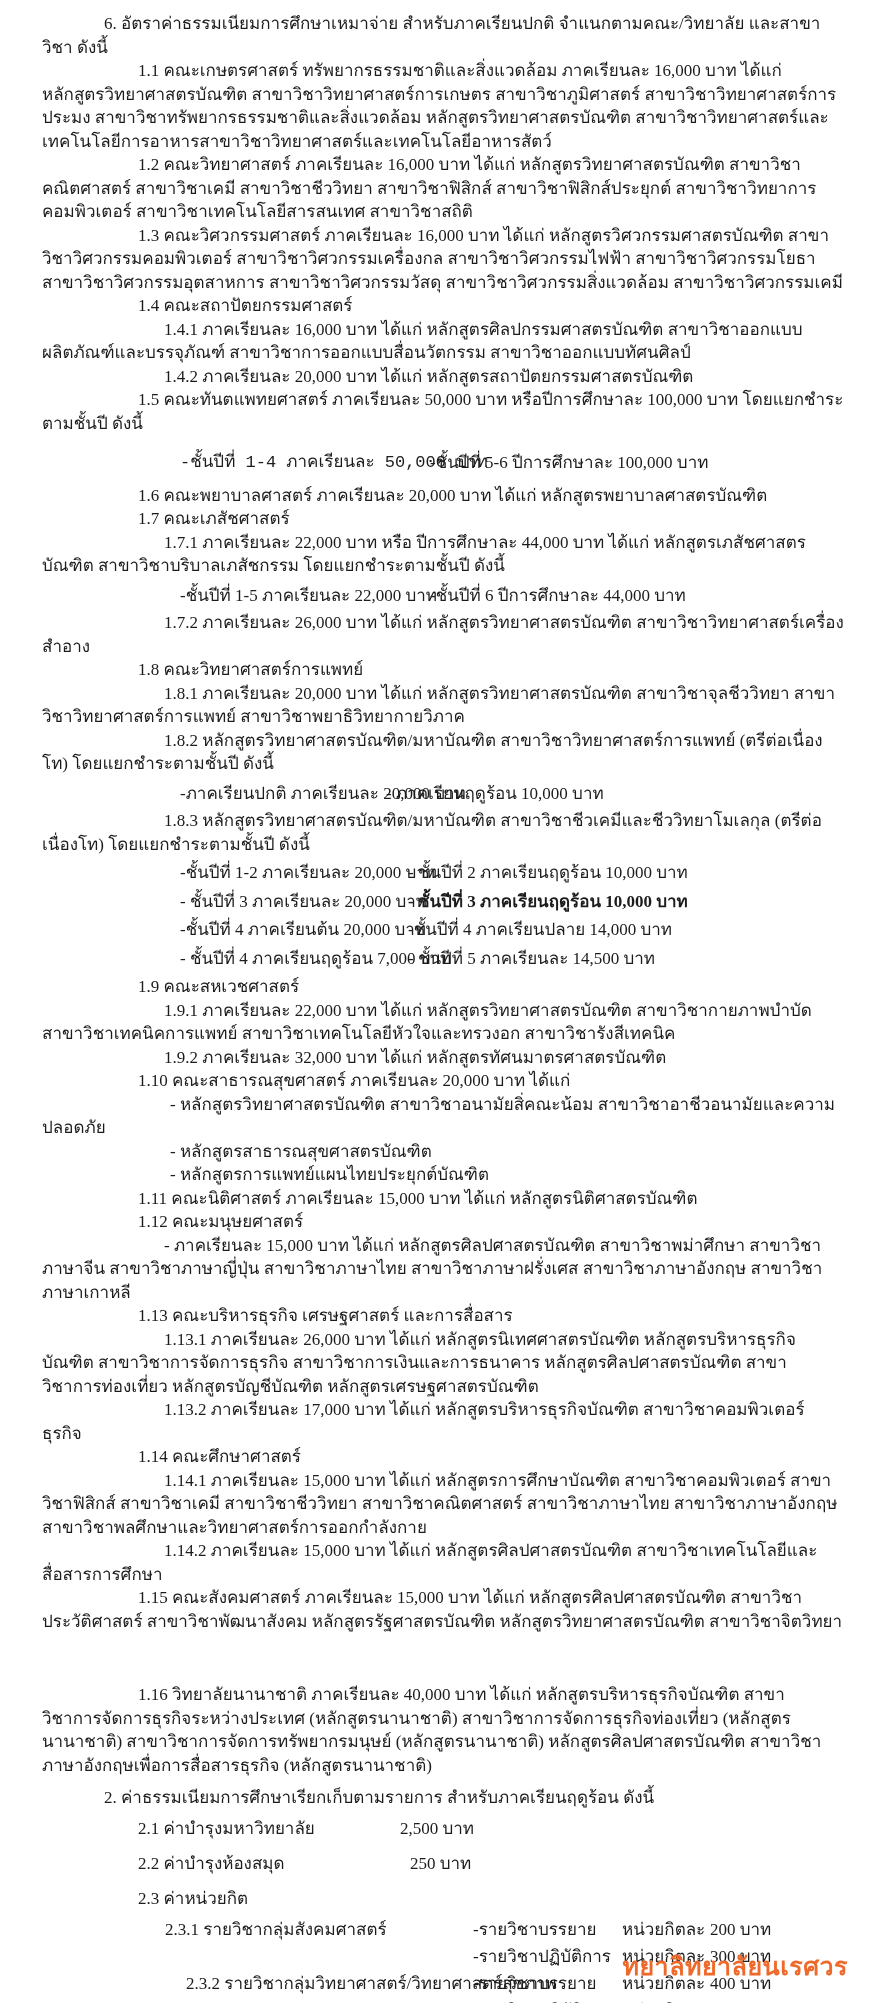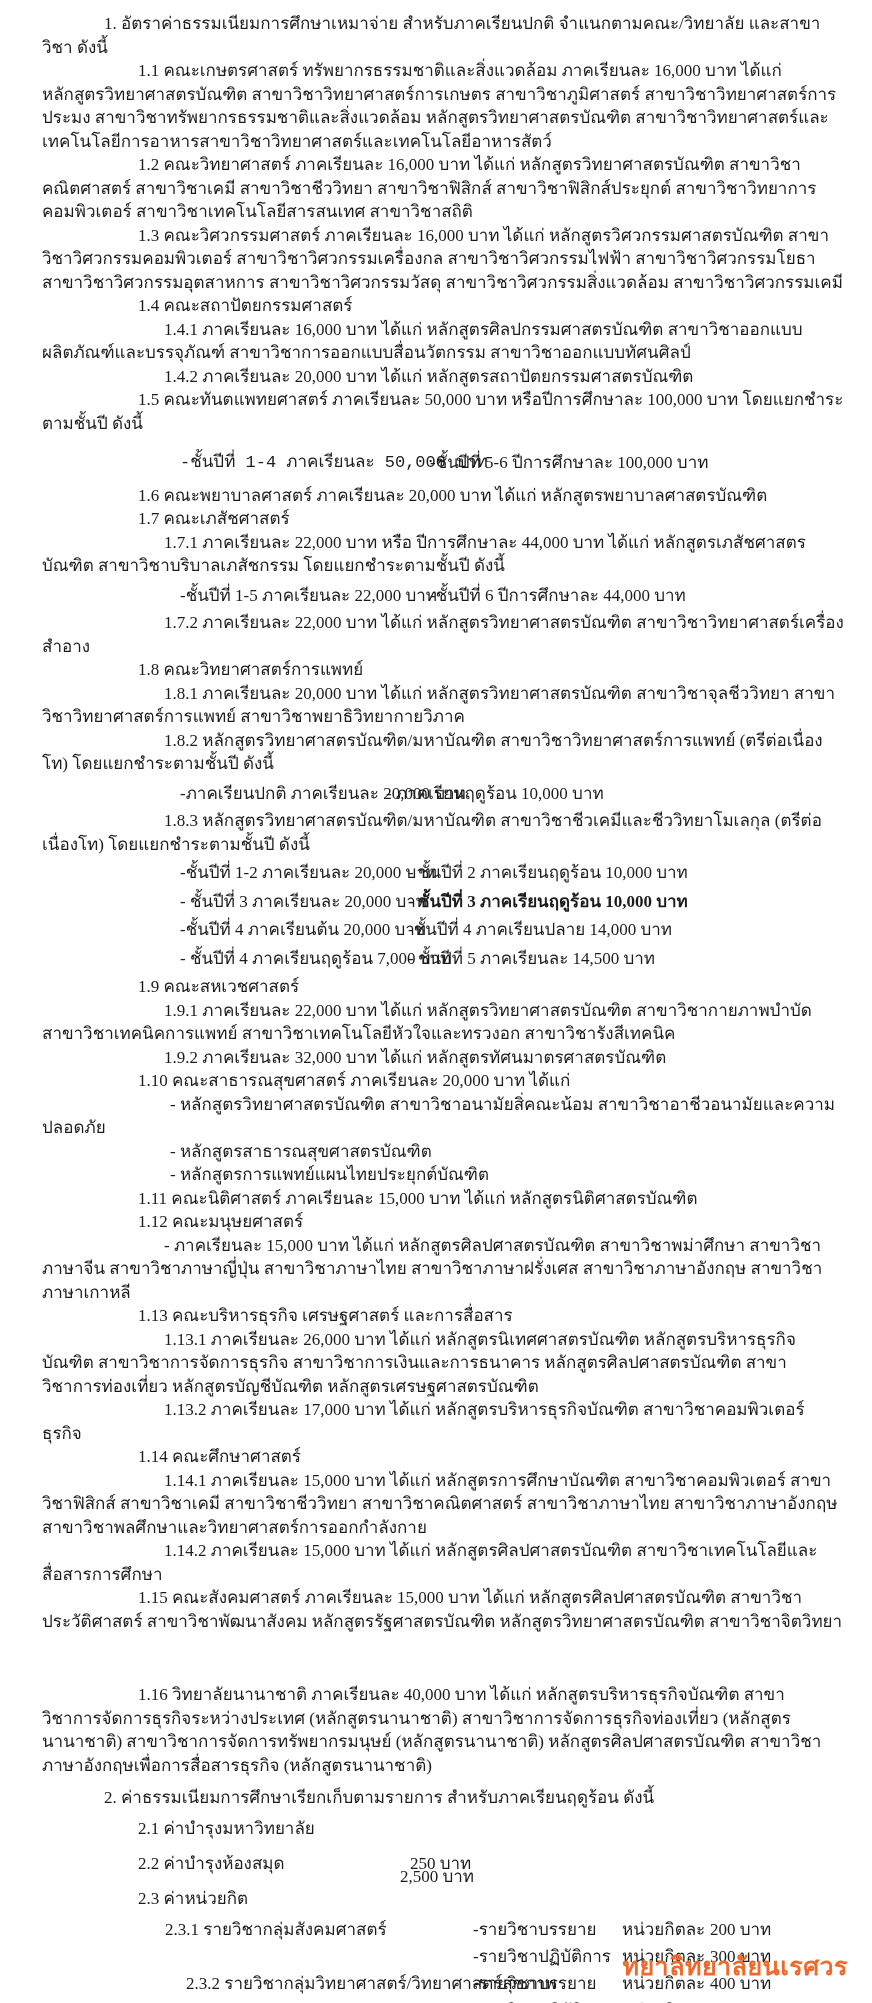--- a/index.html
+++ b/index.html
@@ -32,40 +32,40 @@
     position:absolute;right:24px;top:1946px;
     font-family:"Liberation Sans","DejaVu Sans",sans-serif;
     font-weight:bold;font-size:25px;letter-spacing:0.5px;
   }
 </style>
 </head>
 <body>
 
 <div class="doc" style="color: rgb(28, 28, 28); background: rgb(255, 255, 255);">
   <div id="doc-body">
-      <div class="para t1">1.  อัตราค่าธรรมเนียมการศึกษาเหมาจ่าย  สำหรับภาคเรียนปกติ  จำแนกตามคณะ/วิทยาลัย และสาขาวิชา ดังนี้</div>
+      <div class="para t1">6.  อัตราค่าธรรมเนียมการศึกษาเหมาจ่าย  สำหรับภาคเรียนปกติ  จำแนกตามคณะ/วิทยาลัย และสาขาวิชา ดังนี้</div>
       <div class="para t2">1.1 คณะเกษตรศาสตร์  ทรัพยากรธรรมชาติและสิ่งแวดล้อม  ภาคเรียนละ 16,000 บาท ได้แก่  หลักสูตรวิทยาศาสตรบัณฑิต สาขาวิชาวิทยาศาสตร์การเกษตร สาขาวิชาภูมิศาสตร์ สาขาวิชาวิทยาศาสตร์การประมง สาขาวิชาทรัพยากรธรรมชาติและสิ่งแวดล้อม หลักสูตรวิทยาศาสตรบัณฑิต สาขาวิชาวิทยาศาสตร์และเทคโนโลยีการอาหารสาขาวิชาวิทยาศาสตร์และเทคโนโลยีอาหารสัตว์</div>
       <div class="para t2">1.2 คณะวิทยาศาสตร์   ภาคเรียนละ 16,000 บาท   ได้แก่ หลักสูตรวิทยาศาสตรบัณฑิต สาขาวิชาคณิตศาสตร์ สาขาวิชาเคมี สาขาวิชาชีววิทยา สาขาวิชาฟิสิกส์ สาขาวิชาฟิสิกส์ประยุกต์ สาขาวิชาวิทยาการคอมพิวเตอร์ สาขาวิชาเทคโนโลยีสารสนเทศ สาขาวิชาสถิติ</div>
       <div class="para t2">1.3 คณะวิศวกรรมศาสตร์  ภาคเรียนละ 16,000 บาท  ได้แก่ หลักสูตรวิศวกรรมศาสตรบัณฑิต สาขาวิชาวิศวกรรมคอมพิวเตอร์ สาขาวิชาวิศวกรรมเครื่องกล สาขาวิชาวิศวกรรมไฟฟ้า สาขาวิชาวิศวกรรมโยธา  สาขาวิชาวิศวกรรมอุตสาหการ สาขาวิชาวิศวกรรมวัสดุ สาขาวิชาวิศวกรรมสิ่งแวดล้อม สาขาวิชาวิศวกรรมเคมี</div>
       <div class="para t2">1.4 คณะสถาปัตยกรรมศาสตร์</div>
       <div class="para t3">1.4.1 ภาคเรียนละ 16,000 บาท ได้แก่ หลักสูตรศิลปกรรมศาสตรบัณฑิต สาขาวิชาออกแบบผลิตภัณฑ์และบรรจุภัณฑ์ สาขาวิชาการออกแบบสื่อนวัตกรรม สาขาวิชาออกแบบทัศนศิลป์</div>
       <div class="para t3">1.4.2 ภาคเรียนละ 20,000 บาท  ได้แก่  หลักสูตรสถาปัตยกรรมศาสตรบัณฑิต</div>
       <div class="para t2">1.5 คณะทันตแพทยศาสตร์  ภาคเรียนละ 50,000 บาท  หรือปีการศึกษาละ 100,000 บาท  โดยแยกชำระตามชั้นปี ดังนี้</div>
       <div class="cols sp-lg">
         <span style="left: 138px; font-family: Liberation Mono, monospace;">-ชั้นปีที่ 1-4   ภาคเรียนละ 50,000 บาท</span>
         <span style="left: 388px;">-ชั้นปีที่ 5-6   ปีการศึกษาละ 100,000 บาท</span>
       </div>
       <div class="para t2">1.6 คณะพยาบาลศาสตร์  ภาคเรียนละ 20,000 บาท  ได้แก่  หลักสูตรพยาบาลศาสตรบัณฑิต</div>
       <div class="para t2">1.7 คณะเภสัชศาสตร์</div>
       <div class="para t3">1.7.1  ภาคเรียนละ 22,000 บาท หรือ ปีการศึกษาละ 44,000 บาท   ได้แก่ หลักสูตรเภสัชศาสตรบัณฑิต  สาขาวิชาบริบาลเภสัชกรรม  โดยแยกชำระตามชั้นปี ดังนี้</div>
       <div class="cols sp-sm">
         <span style="left: 138px;">-ชั้นปีที่ 1-5   ภาคเรียนละ 22,000 บาท</span>
         <span style="left: 388px;">-ชั้นปีที่ 6   ปีการศึกษาละ 44,000 บาท</span>
       </div>
-      <div class="para t3">1.7.2 ภาคเรียนละ 22,000 บาท ได้แก่ หลักสูตรวิทยาศาสตรบัณฑิต  สาขาวิชาวิทยาศาสตร์เครื่องสำอาง</div>
+      <div class="para t3">1.7.2 ภาคเรียนละ 26,000 บาท ได้แก่ หลักสูตรวิทยาศาสตรบัณฑิต  สาขาวิชาวิทยาศาสตร์เครื่องสำอาง</div>
       <div class="para t2">1.8  คณะวิทยาศาสตร์การแพทย์</div>
       <div class="para t3">1.8.1 ภาคเรียนละ 20,000 บาท  ได้แก่ หลักสูตรวิทยาศาสตรบัณฑิต สาขาวิชาจุลชีววิทยา สาขาวิชาวิทยาศาสตร์การแพทย์  สาขาวิชาพยาธิวิทยากายวิภาค</div>
       <div class="para t3">1.8.2 หลักสูตรวิทยาศาสตรบัณฑิต/มหาบัณฑิต สาขาวิชาวิทยาศาสตร์การแพทย์ (ตรีต่อเนื่องโท)  โดยแยกชำระตามชั้นปี ดังนี้</div>
       <div class="cols sp-sm">
         <span style="left: 138px;">-ภาคเรียนปกติ  ภาคเรียนละ  20,000  บาท</span>
         <span style="left: 344px;">- ภาคเรียนฤดูร้อน 10,000  บาท</span>
       </div>
       <div class="para t3">1.8.3 หลักสูตรวิทยาศาสตรบัณฑิต/มหาบัณฑิต สาขาวิชาชีวเคมีและชีววิทยาโมเลกุล  (ตรีต่อเนื่องโท) โดยแยกชำระตามชั้นปี ดังนี้</div>
       <div class="cols yr-row">
         <span style="left: 138px;">-ชั้นปีที่ 1-2  ภาคเรียนละ  20,000  บาท</span>
@@ -98,21 +98,21 @@
       <div class="para t3">1.13.2 ภาคเรียนละ 17,000 บาท ได้แก่ หลักสูตรบริหารธุรกิจบัณฑิต สาขาวิชาคอมพิวเตอร์ธุรกิจ</div>
       <div class="para t2">1.14  คณะศึกษาศาสตร์</div>
       <div class="para t3">1.14.1 ภาคเรียนละ 15,000 บาท  ได้แก่ หลักสูตรการศึกษาบัณฑิต  สาขาวิชาคอมพิวเตอร์ สาขาวิชาฟิสิกส์ สาขาวิชาเคมี  สาขาวิชาชีววิทยา  สาขาวิชาคณิตศาสตร์ สาขาวิชาภาษาไทย สาขาวิชาภาษาอังกฤษ สาขาวิชาพลศึกษาและวิทยาศาสตร์การออกกำลังกาย</div>
       <div class="para t3">1.14.2 ภาคเรียนละ 15,000 บาท  ได้แก่ หลักสูตรศิลปศาสตรบัณฑิต สาขาวิชาเทคโนโลยีและสื่อสารการศึกษา</div>
       <div class="para t2">1.15 คณะสังคมศาสตร์ ภาคเรียนละ 15,000 บาท  ได้แก่ หลักสูตรศิลปศาสตรบัณฑิต สาขาวิชาประวัติศาสตร์ สาขาวิชาพัฒนาสังคม  หลักสูตรรัฐศาสตรบัณฑิต หลักสูตรวิทยาศาสตรบัณฑิต  สาขาวิชาจิตวิทยา</div>
       <div class="gap" style="height: 50px;"></div>
       <div class="para t2">1.16 วิทยาลัยนานาชาติ  ภาคเรียนละ 40,000 บาท   ได้แก่ หลักสูตรบริหารธุรกิจบัณฑิต สาขาวิชาการจัดการธุรกิจระหว่างประเทศ (หลักสูตรนานาชาติ) สาขาวิชาการจัดการธุรกิจท่องเที่ยว (หลักสูตรนานาชาติ) สาขาวิชาการจัดการทรัพยากรมนุษย์ (หลักสูตรนานาชาติ)  หลักสูตรศิลปศาสตรบัณฑิต สาขาวิชาภาษาอังกฤษเพื่อการสื่อสารธุรกิจ (หลักสูตรนานาชาติ)</div>
       <div class="para t1 head2">2.  ค่าธรรมเนียมการศึกษาเรียกเก็บตามรายการ  สำหรับภาคเรียนฤดูร้อน  ดังนี้</div>
       <div class="cols fee-row">
         <span style="left: 96px;">2.1 ค่าบำรุงมหาวิทยาลัย</span>
-        <span style="left: 358px; margin-top: 48px;">2,500  บาท</span>
+        <span style="left: 358px;">2,500  บาท</span>
       </div>
       <div class="cols fee-row">
         <span style="left: 96px;">2.2 ค่าบำรุงห้องสมุด</span>
         <span style="left: 368px;">250  บาท</span>
       </div>
       <div class="para t2 lh35">2.3 ค่าหน่วยกิต</div>
       <div class="cols credit-row">
         <span style="left: 123px;">2.3.1 รายวิชากลุ่มสังคมศาสตร์</span>
         <span style="left: 431px;">-รายวิชาบรรยาย</span>
         <span style="left: 580px;">หน่วยกิตละ</span>

